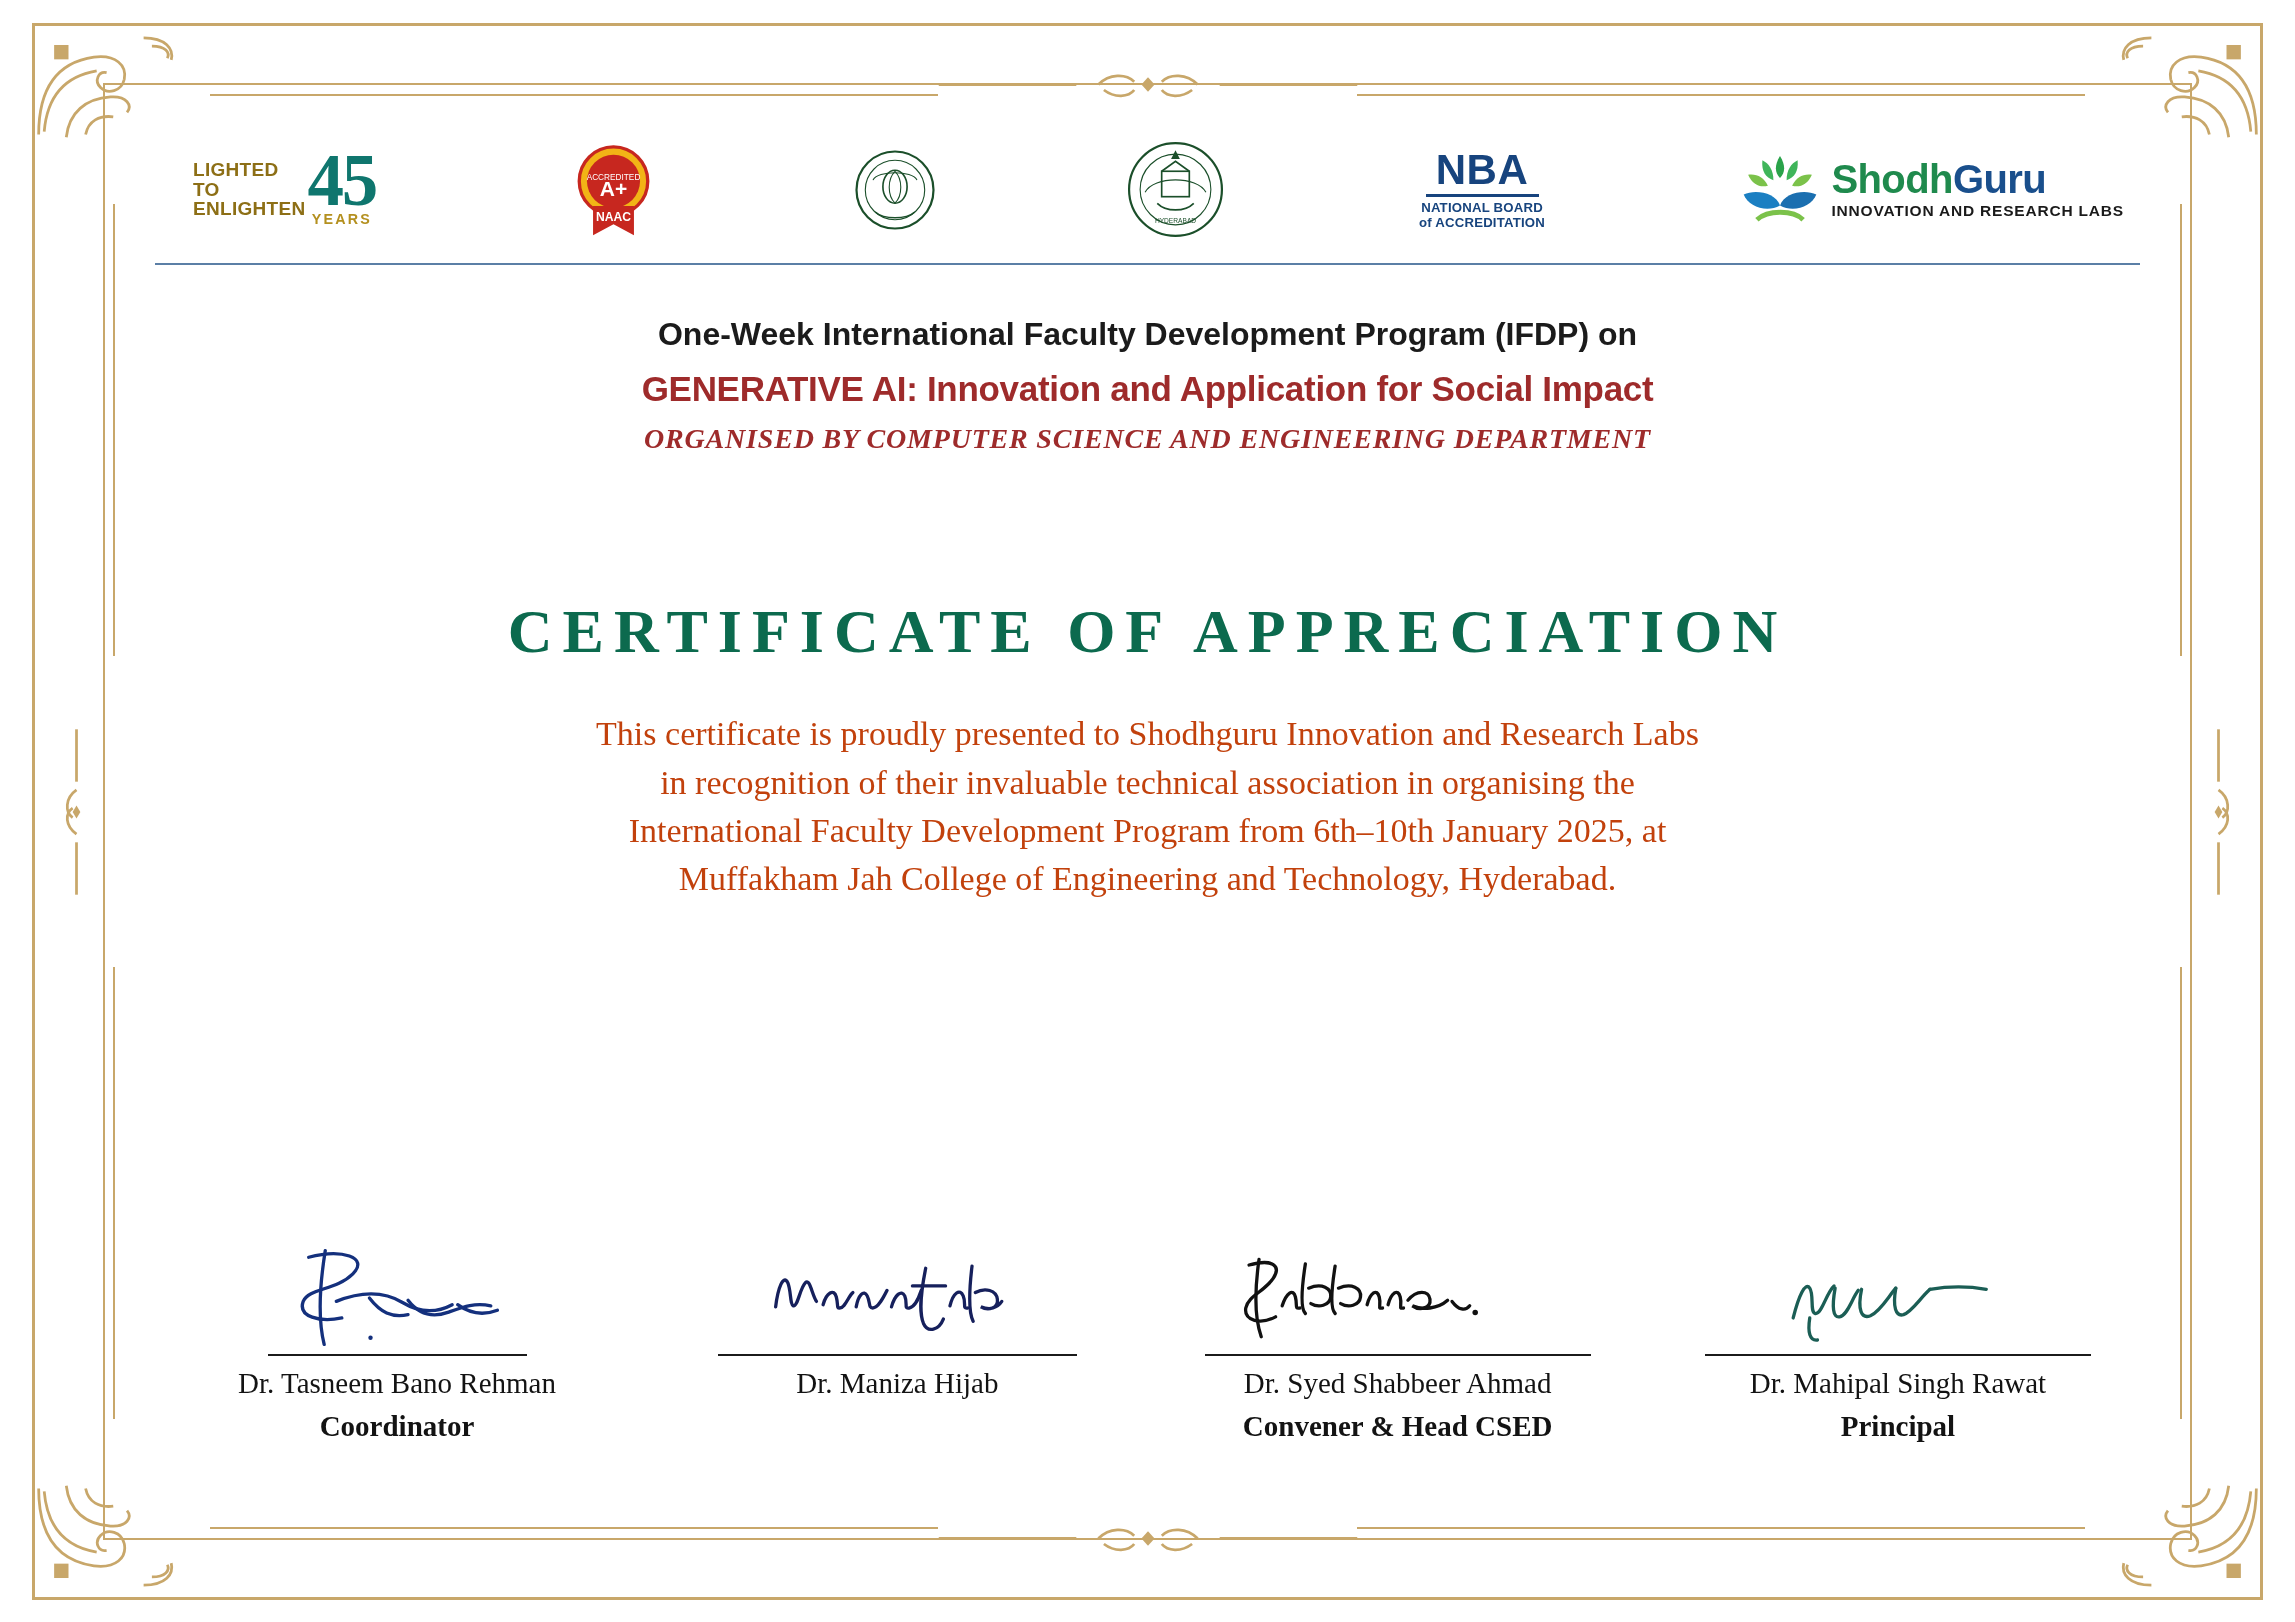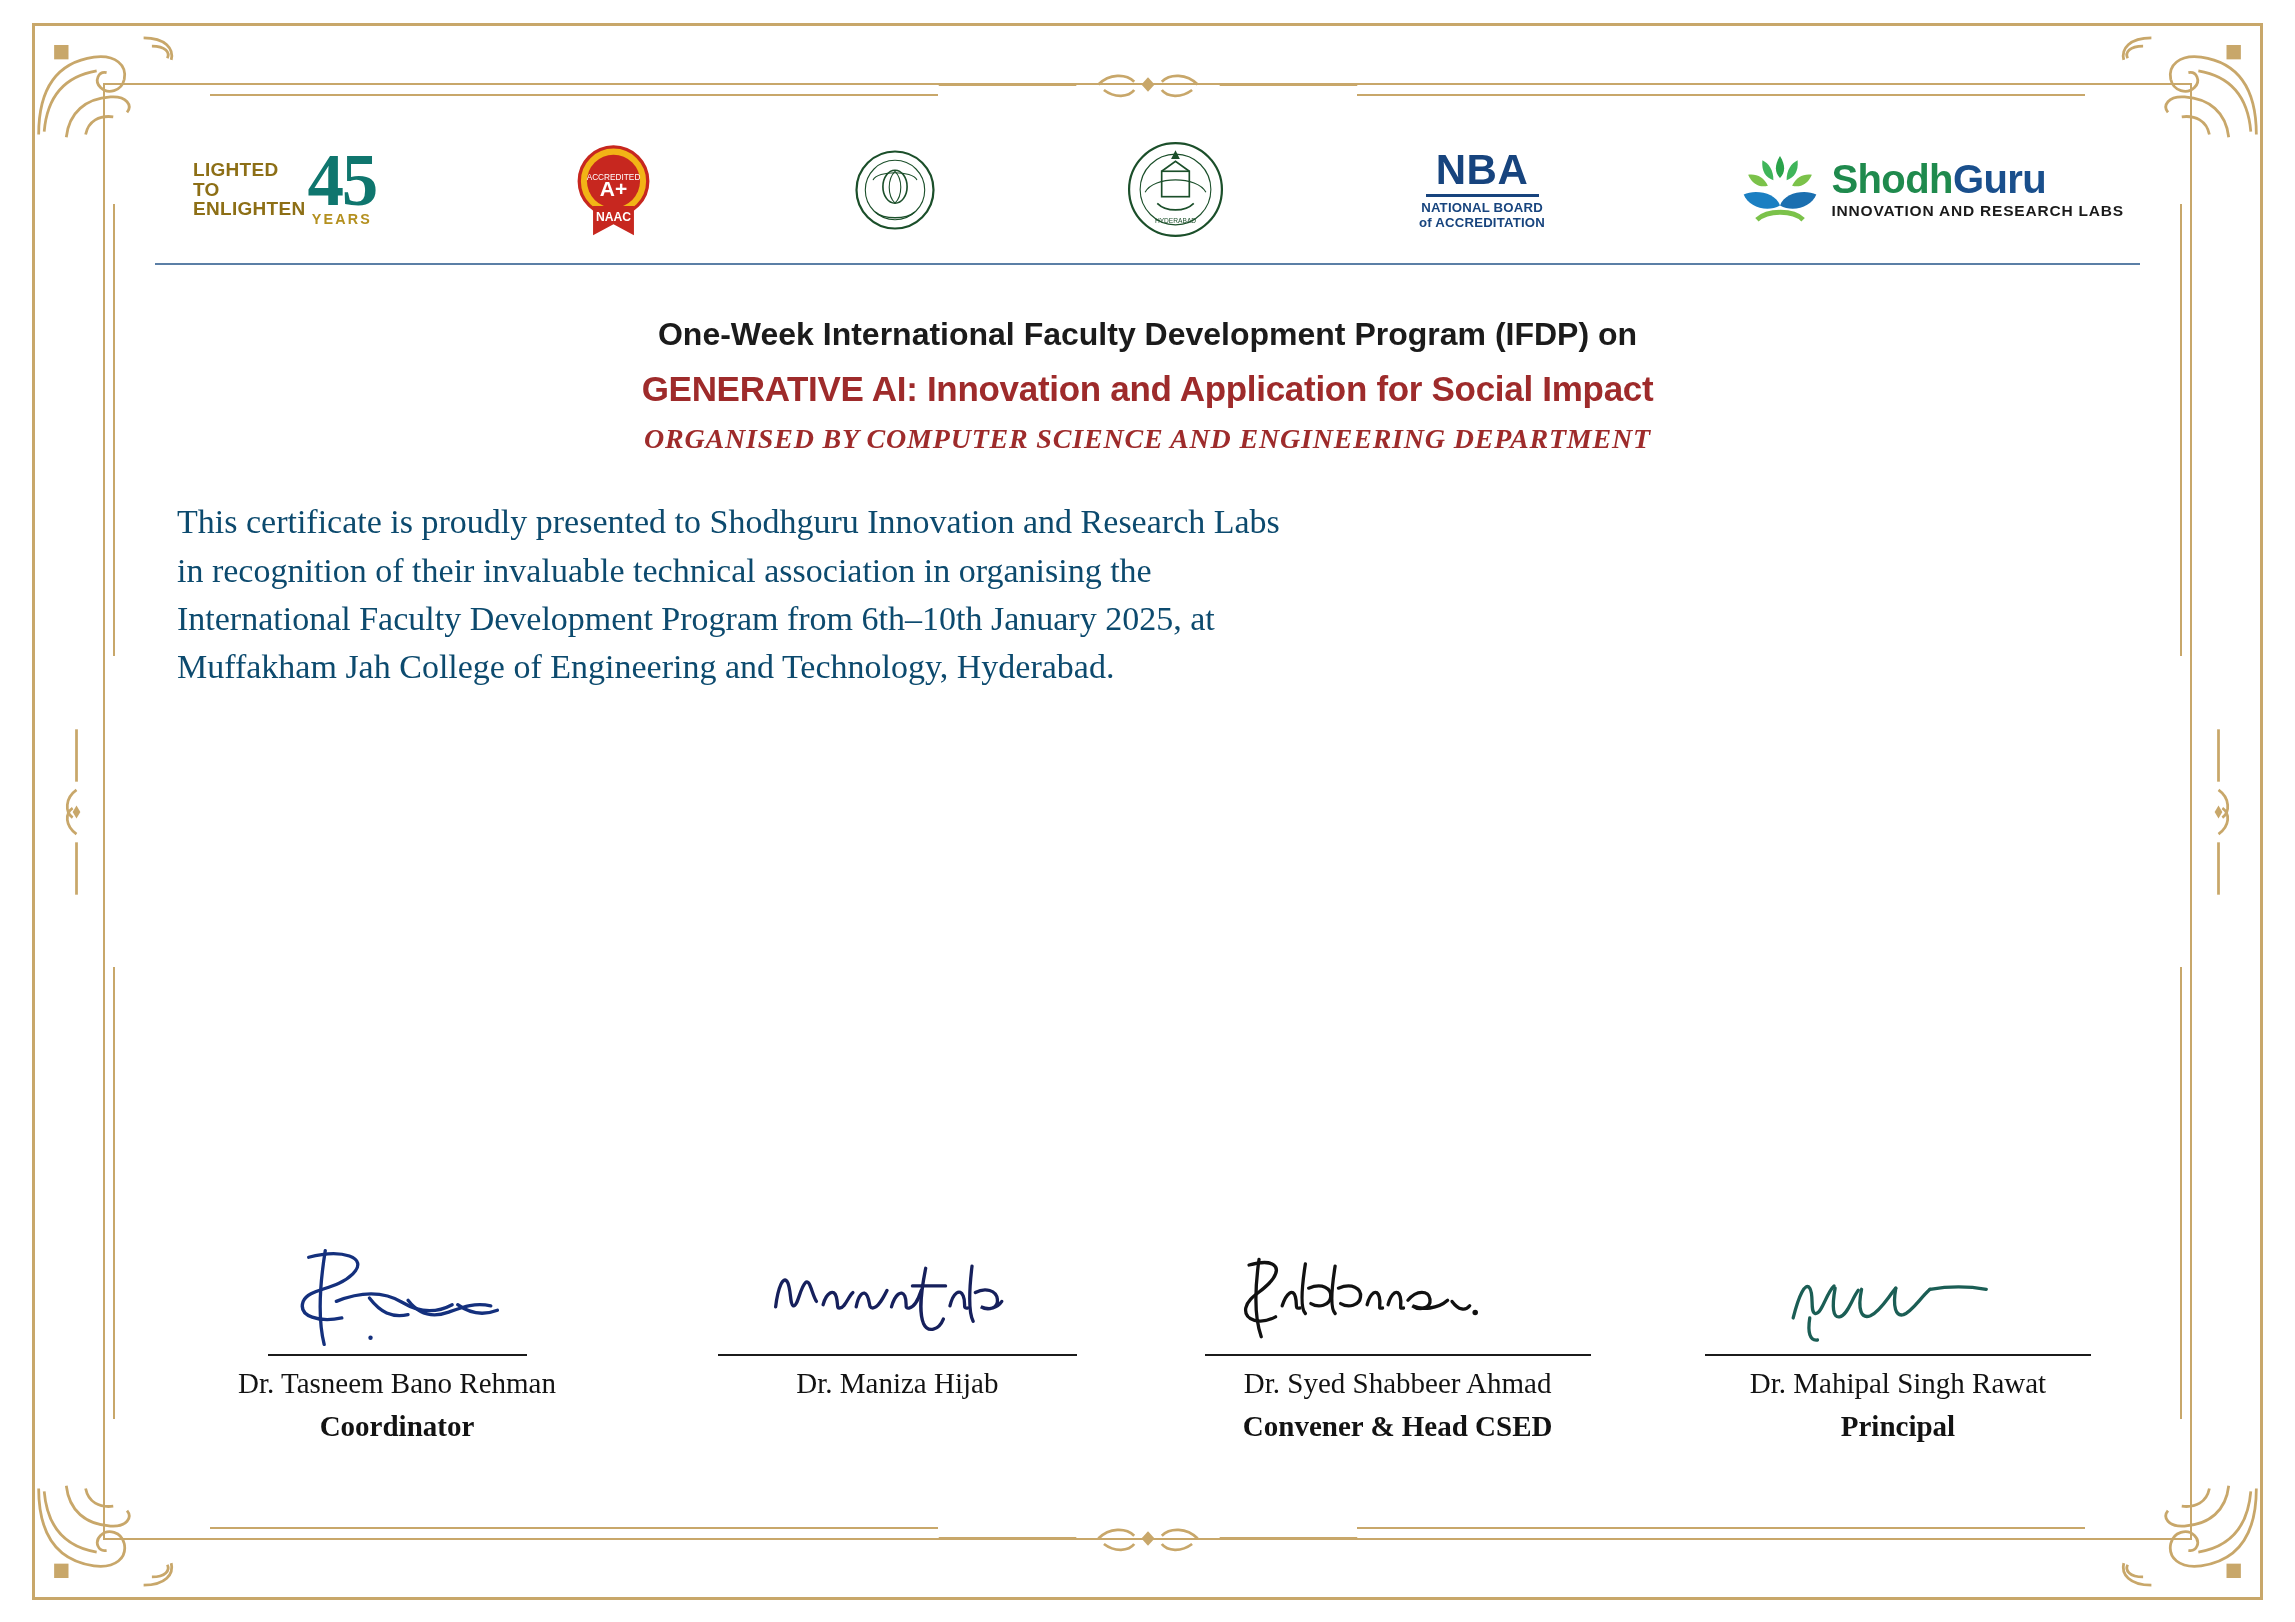--- a/index.html
+++ b/index.html
@@ -240,24 +240,24 @@
     text-align: center;
     font-family: "Liberation Serif", serif;
     font-weight: 700;
     font-size: 62px;
     color: #0c6a4e;
     letter-spacing: 10px;
     margin-top: 141px;
   }
 
   .body-text {
-    text-align: left;
+    text-align: center;
     font-family: "Liberation Serif", serif;
     font-size: 34px;
-    color: #0c4a6e;
+    color: #c2410c;
     line-height: 1.42;
     margin-top: 43px;
     padding: 0 39px;
   }
   .body-text div { white-space: nowrap; }
 
   
   .signatures {
     position: absolute;
     left: 66px; right: 66px; bottom: 60px;
@@ -484,20 +484,21 @@
 
     </div>
     <div class="header-rule"></div>
 
     <div class="program">
       <div class="p-line1">One-Week International Faculty Development Program (IFDP) on</div>
       <div class="p-line2">GENERATIVE AI: Innovation and Application for Social Impact</div>
       <div class="p-line3">ORGANISED BY COMPUTER SCIENCE AND ENGINEERING DEPARTMENT</div>
     </div>
 
+    <div class="cert-title">CERTIFICATE OF APPRECIATION</div>
 
     <div class="body-text">
       <div>This certificate is proudly presented to Shodhguru Innovation and Research Labs</div>
       <div>in recognition of their invaluable technical association in organising the</div>
       <div>International Faculty Development Program from 6th–10th January 2025, at</div>
       <div>Muffakham Jah College of Engineering and Technology, Hyderabad.</div>
     </div>
 
     <div class="signatures">
 

